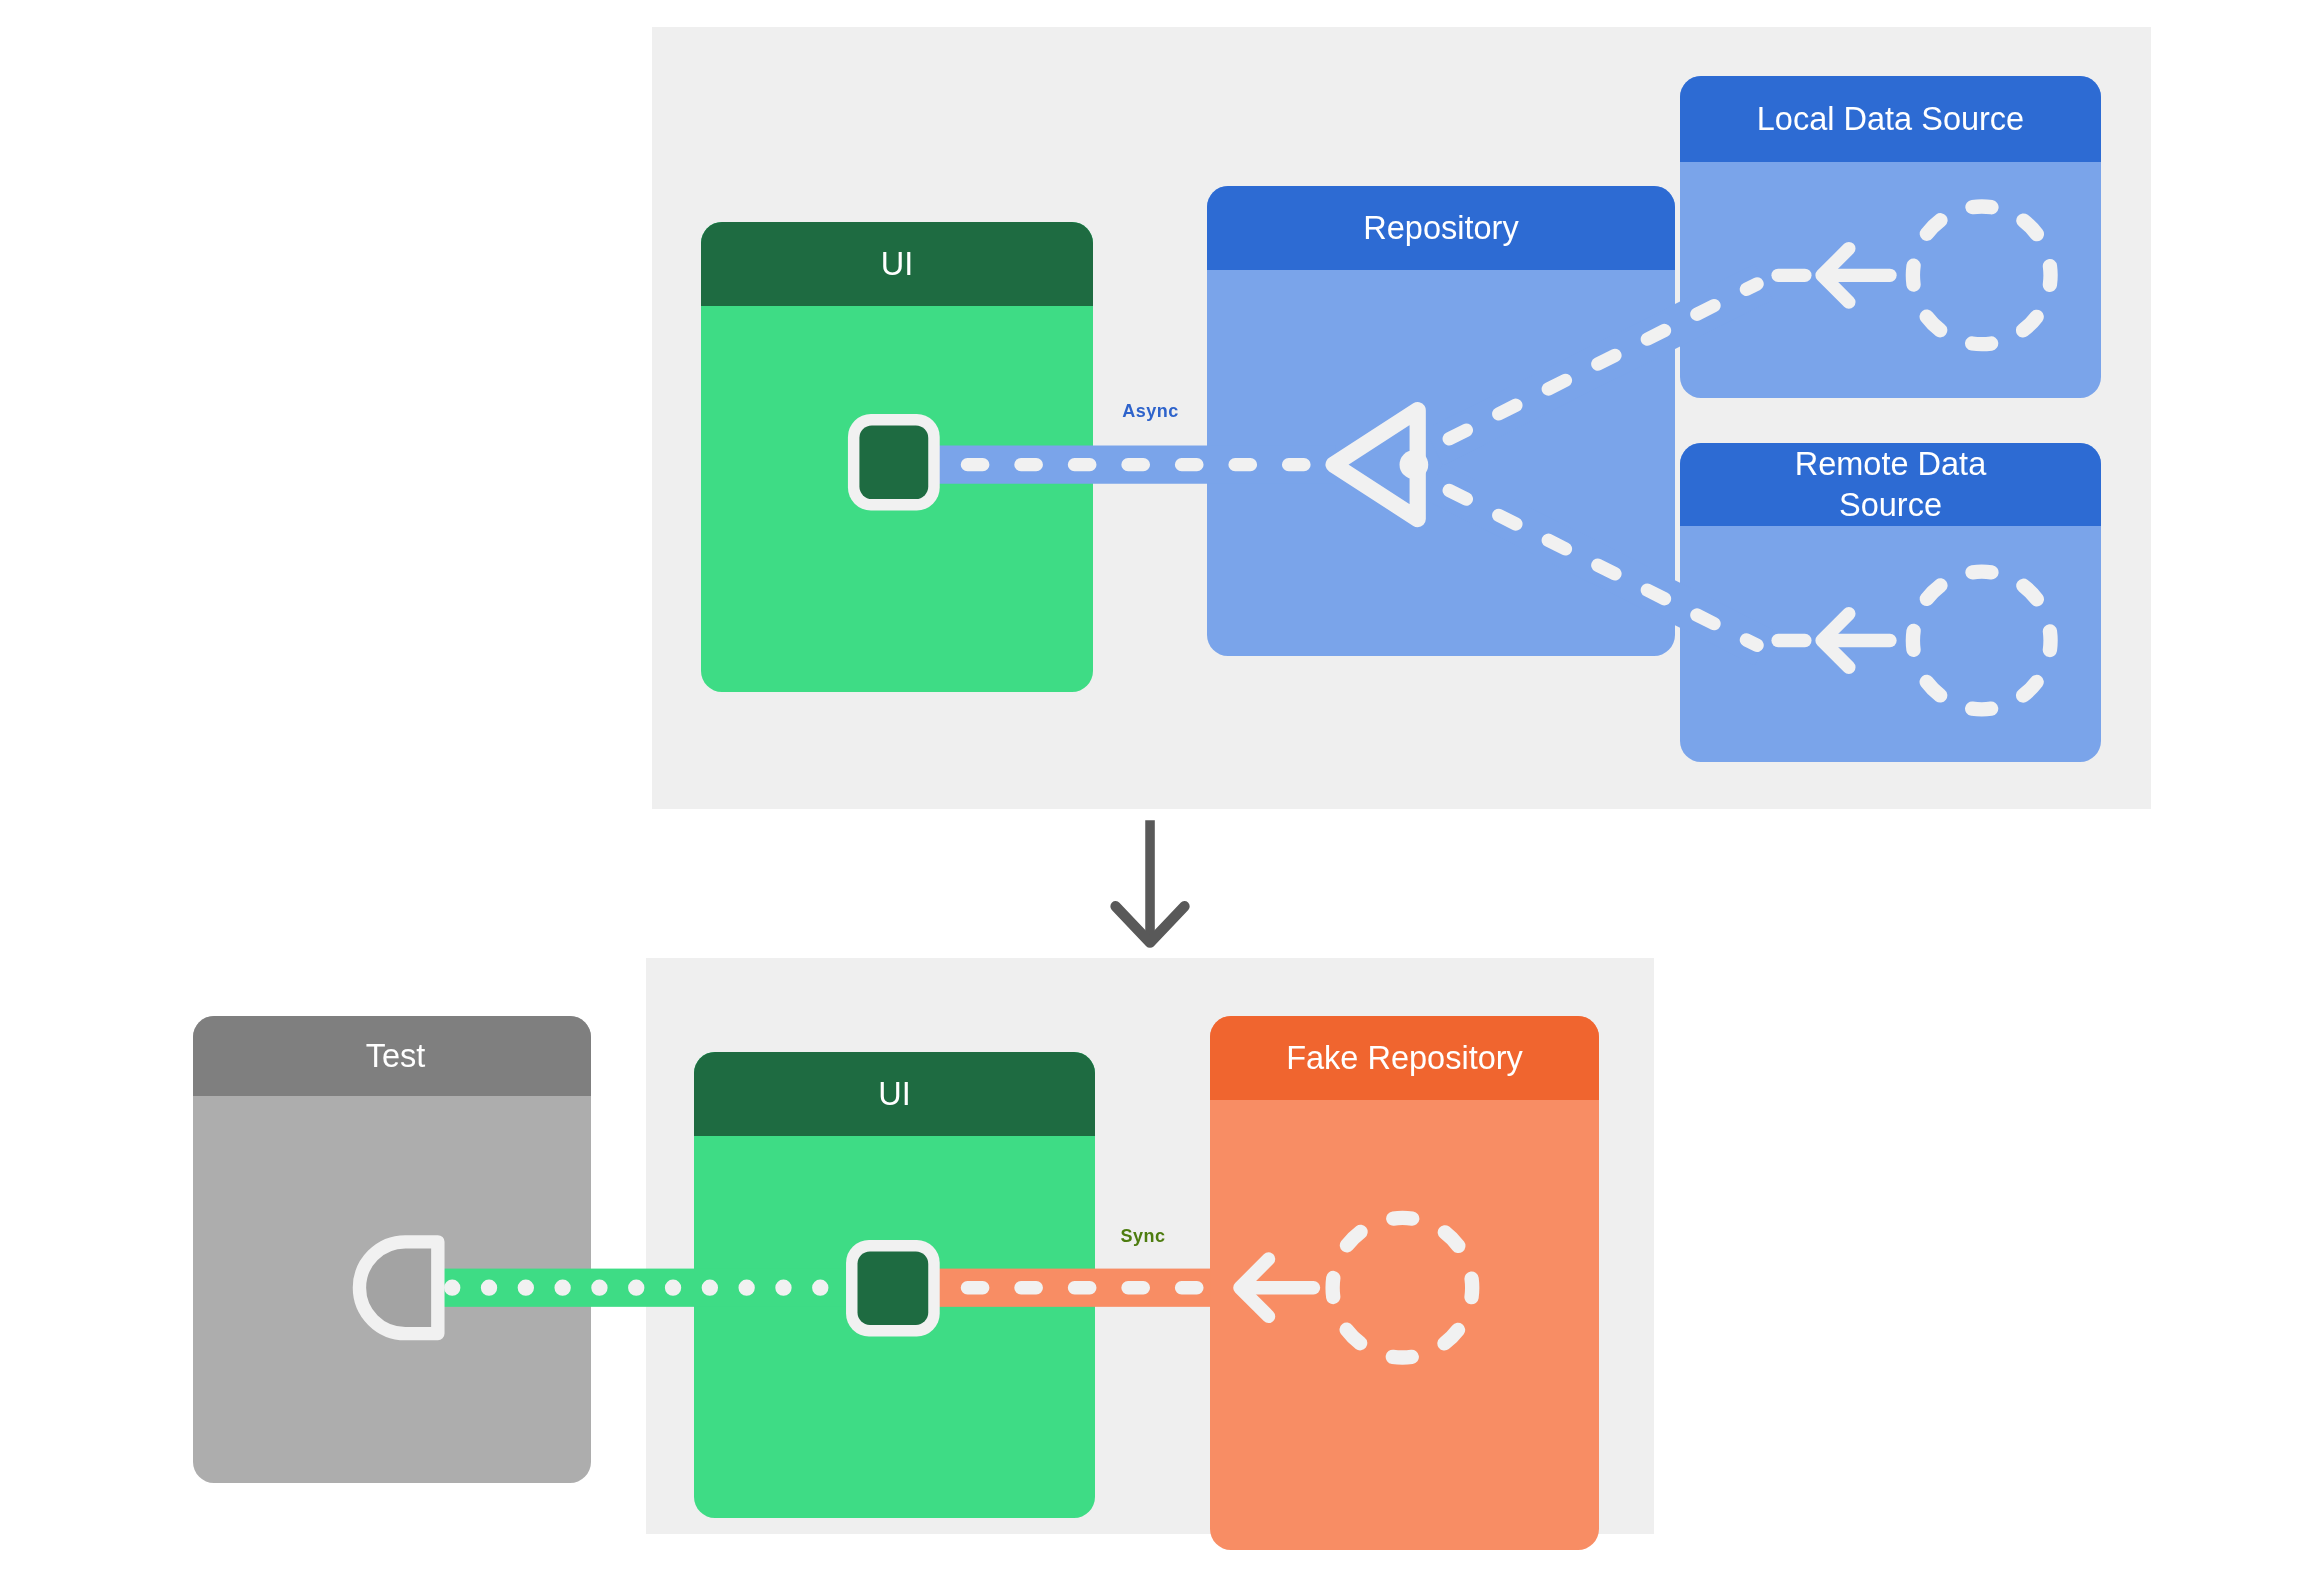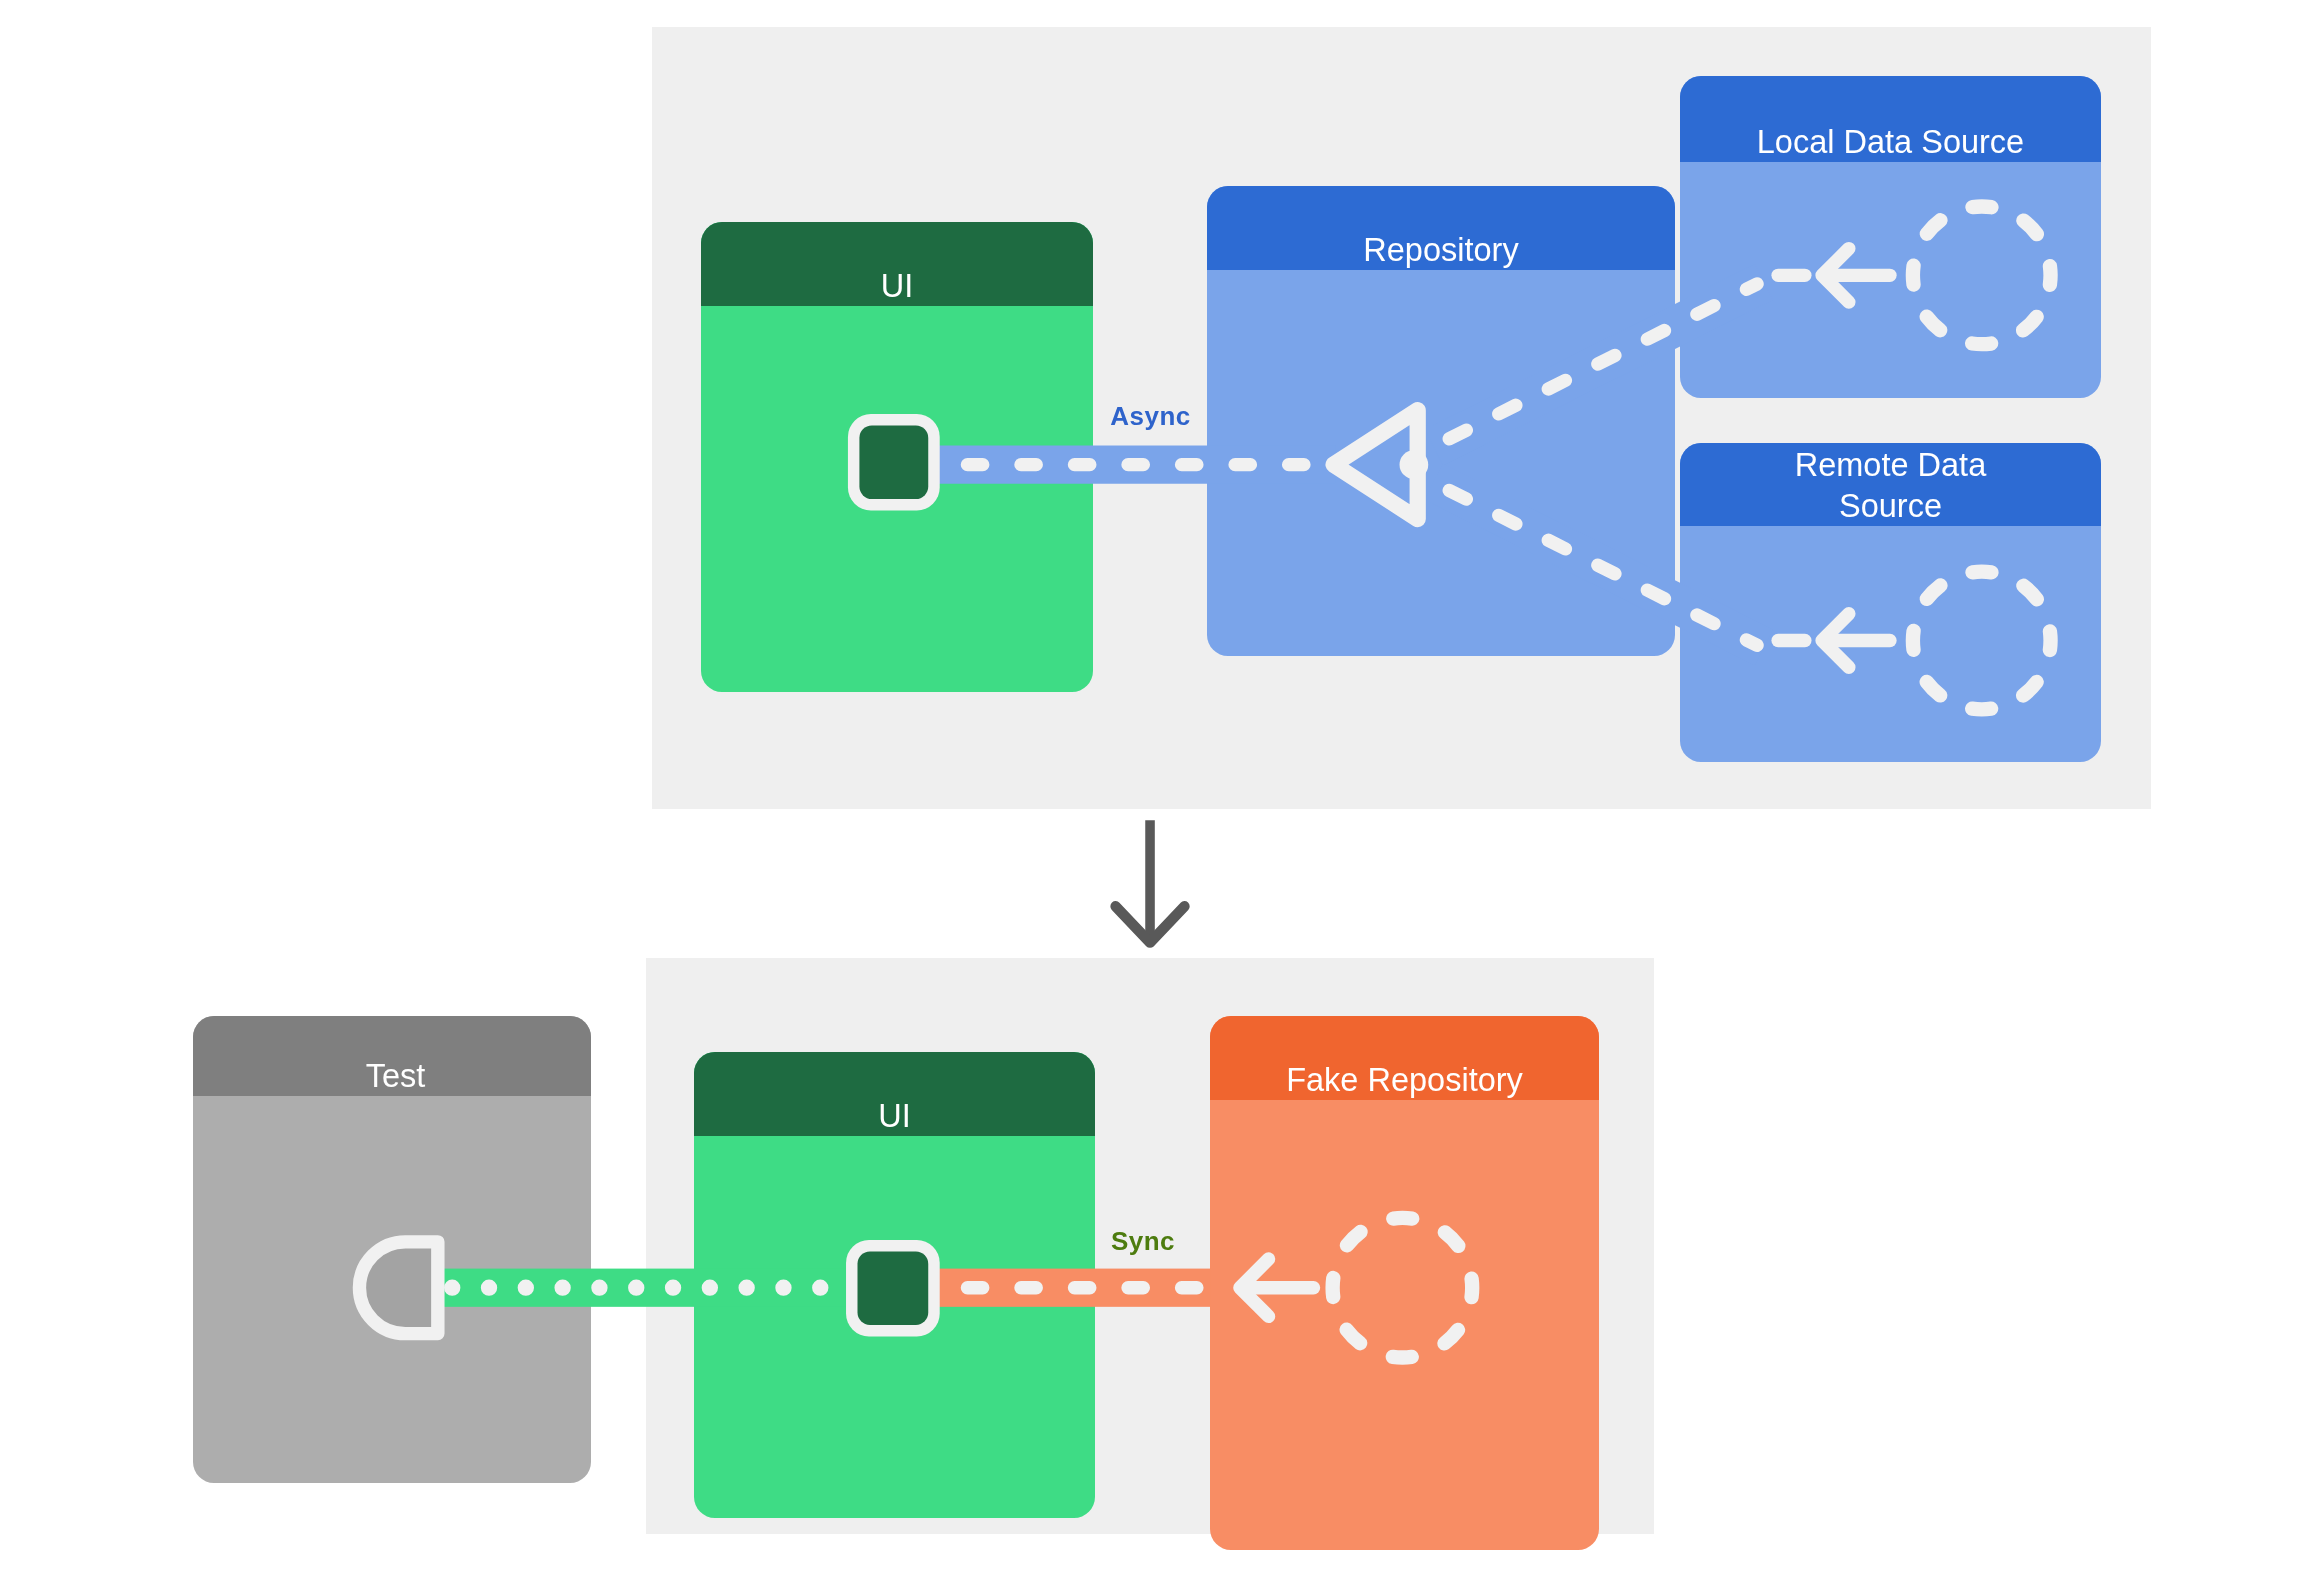--- a/index.html
+++ b/index.html
@@ -9,21 +9,21 @@
     font-family:"Liberation Sans", sans-serif;
     position:relative;
     overflow:hidden;
   }
   .panel { position:absolute; background:#efefef; }
   #top-panel    { left:652px;  top:27px;   width:1499px; height:782px; }
   #bottom-panel { left:646px;  top:958px; width:1008px; height:576px; }
 
   .box { position:absolute; border-radius:21px; overflow:hidden; }
   .box-header {
-    display:flex; align-items:flex-end; justify-content:center;
+    display:flex; align-items:center; justify-content:center;
     color:#ffffff; font-size:32.5px; line-height:1.24;
     text-align:center; white-space:pre-line;
   }
   
   .box.green { background:#3edc85;margin-top:36px; }
   .box.green .box-header { background:#1e6b41; }
   
   .box.blue { background:#7aa4ea; }
   .box.blue .box-header { background:#2d6bd3; }
   
@@ -43,21 +43,21 @@
 
   #ui-box-top .box-header,
   #repository-box .box-header,
   #ui-box-bottom .box-header,
   #fake-repo-box .box-header { height:84px; }
   #local-source-box .box-header  { height:86px; }
   #remote-source-box .box-header { height:83px; }
   #test-box .box-header          { height:80px; }
 
   .flow-label {
-    position:absolute; font-weight:bold; font-size:26px;
+    position:absolute; font-weight:bold; font-size:18px;
     text-align:center; letter-spacing:0.5px;
   }
   #async-label { left:1093px; top:401px;  width:115px; color:#2e63cb; }
   #sync-label  { left:1085px; top:1226px; width:116px; color:#4d7c0f; }
 
   #art-layer { position:absolute; left:0; top:0; width:2323px; height:1586px; pointer-events:none; }
 </style>
 </head>
 <body>
 

